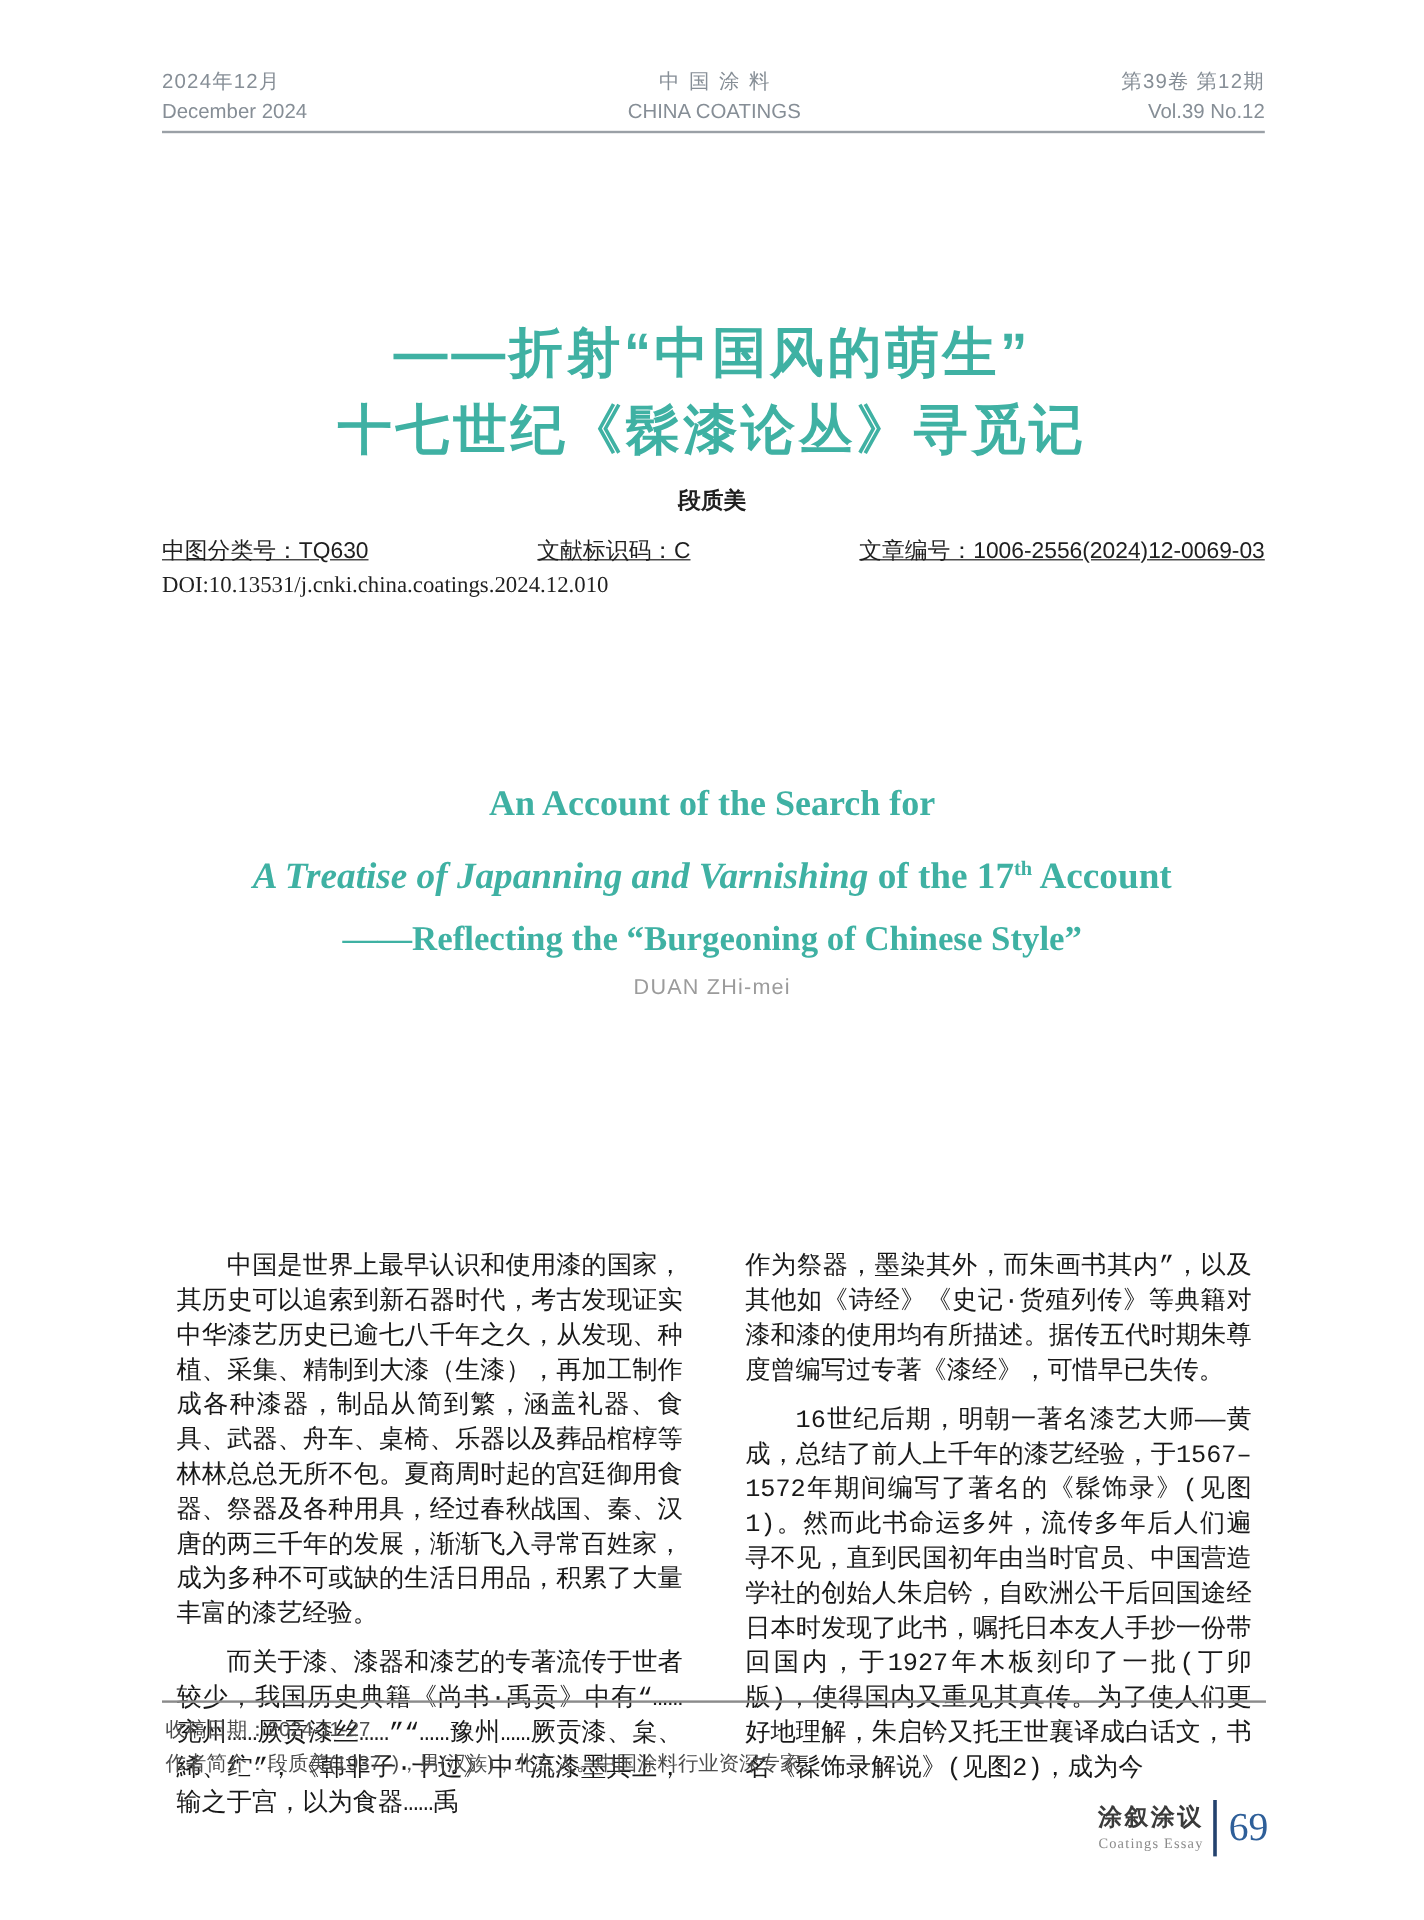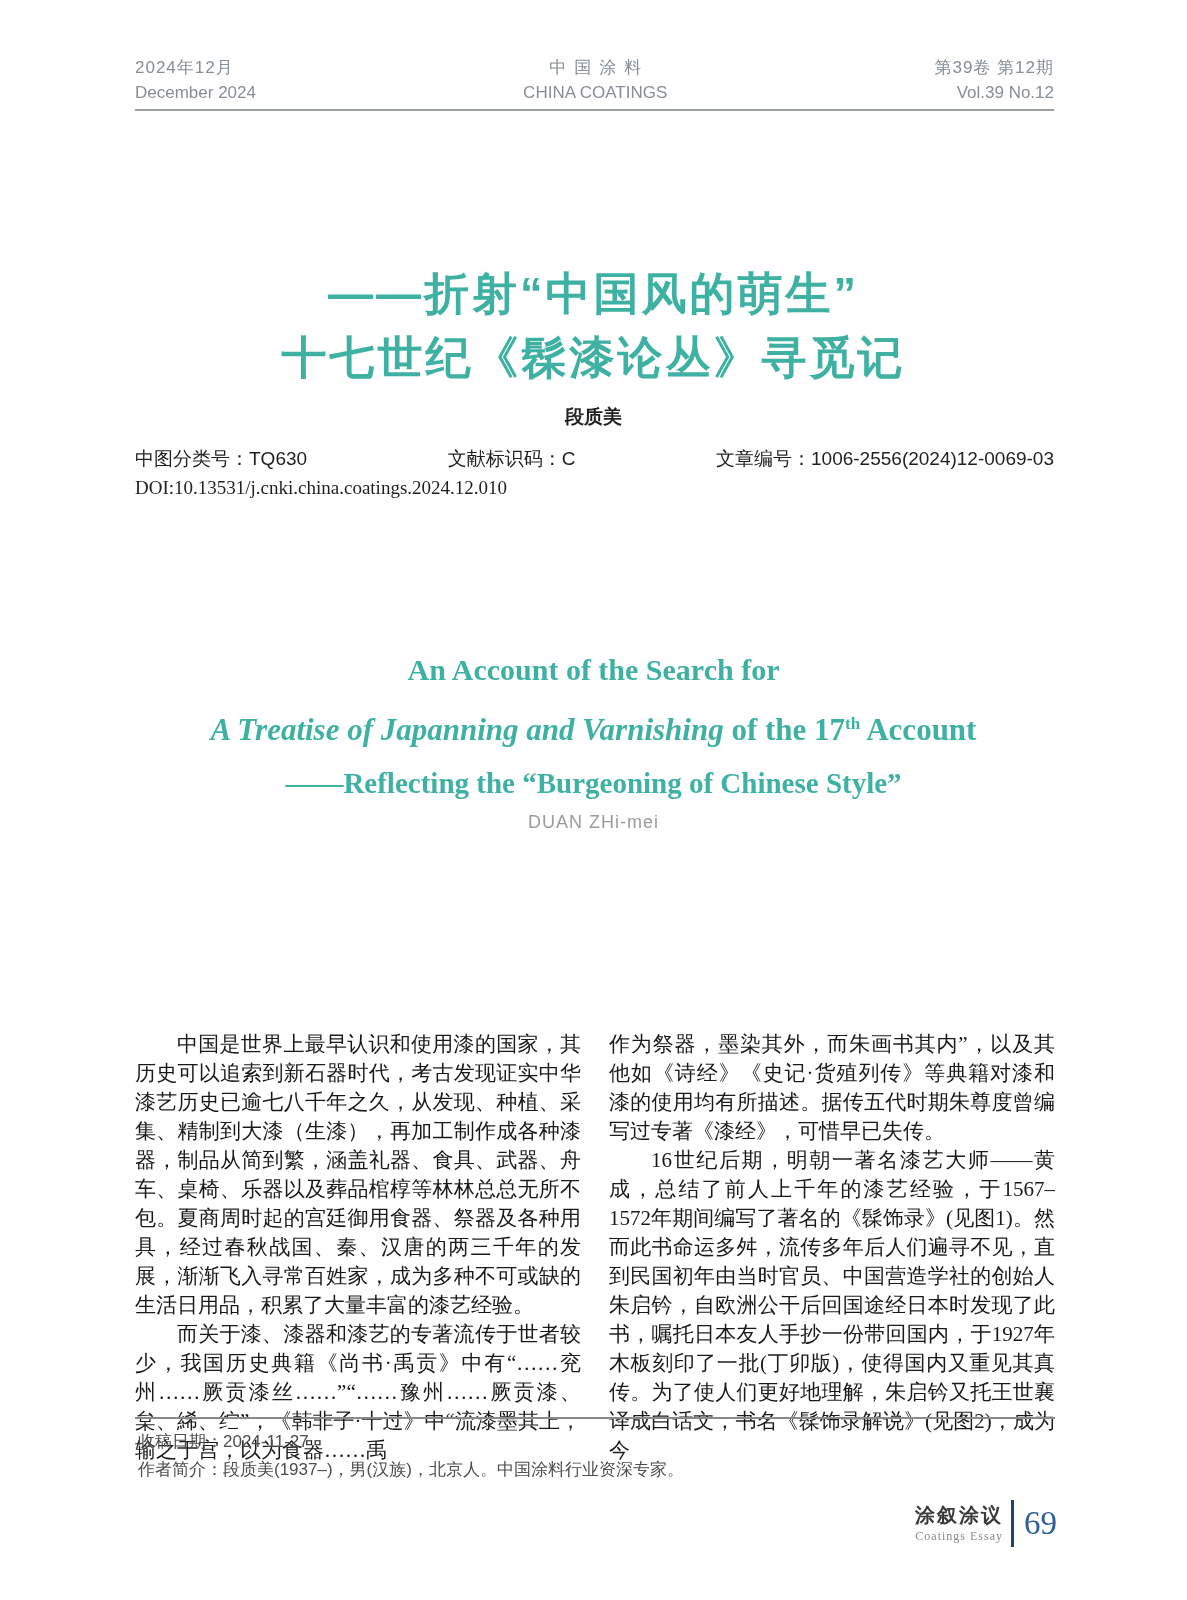--- a/index.html
+++ b/index.html
@@ -31,21 +31,21 @@
   }
   
   .author-zh {
     position:absolute; top:404px; left:0; width:100%;
     text-align:center; font-size:19px; font-weight:bold; color:#1f1f1f;
   }
   
   .meta-row {
     position:absolute; top:446px; left:135px; width:919px;
     display:flex; justify-content:space-between;
-    font-size:19px; color:#1f1f1f;
+    font-size:19px; color:#1f1f1f;text-decoration:underline;
   }
   .doi {
     position:absolute; top:477px; left:135px;
     font-family:"Liberation Serif", serif; font-size:19px; color:#1f1f1f;
   }
   
   .en-title {
     position:absolute; top:650px; left:0; width:100%;
     text-align:center; color:#3fb1a3; font-weight:bold;
     font-family:"Liberation Serif", serif;
@@ -60,21 +60,21 @@
     text-align:center; color:#9b9b9b; font-size:18px; letter-spacing:1px;
   }
   
   .body-cols {
     position:absolute; top:1030px; left:135px; width:920px;
     display:flex; justify-content:space-between;
     font-family:"Liberation Serif", serif;
     font-size:21px; line-height:29px; color:#191919; text-align:justify;
   }
   .col { width:446px; }
-  .col p { margin:0; }
+  .col p { margin:12px;font-family:Liberation Mono, monospace; }
   .col p.indent { text-indent:2em; }
   
   .footnote-rule {
     position:absolute; top:1417px; left:135px; width:920px;
     border-top:2px solid #8a8a8a;
   }
   .footnote {
     position:absolute; top:1428px; left:138px;
     font-size:17px; color:#4d4d4d; line-height:28px;
   }

